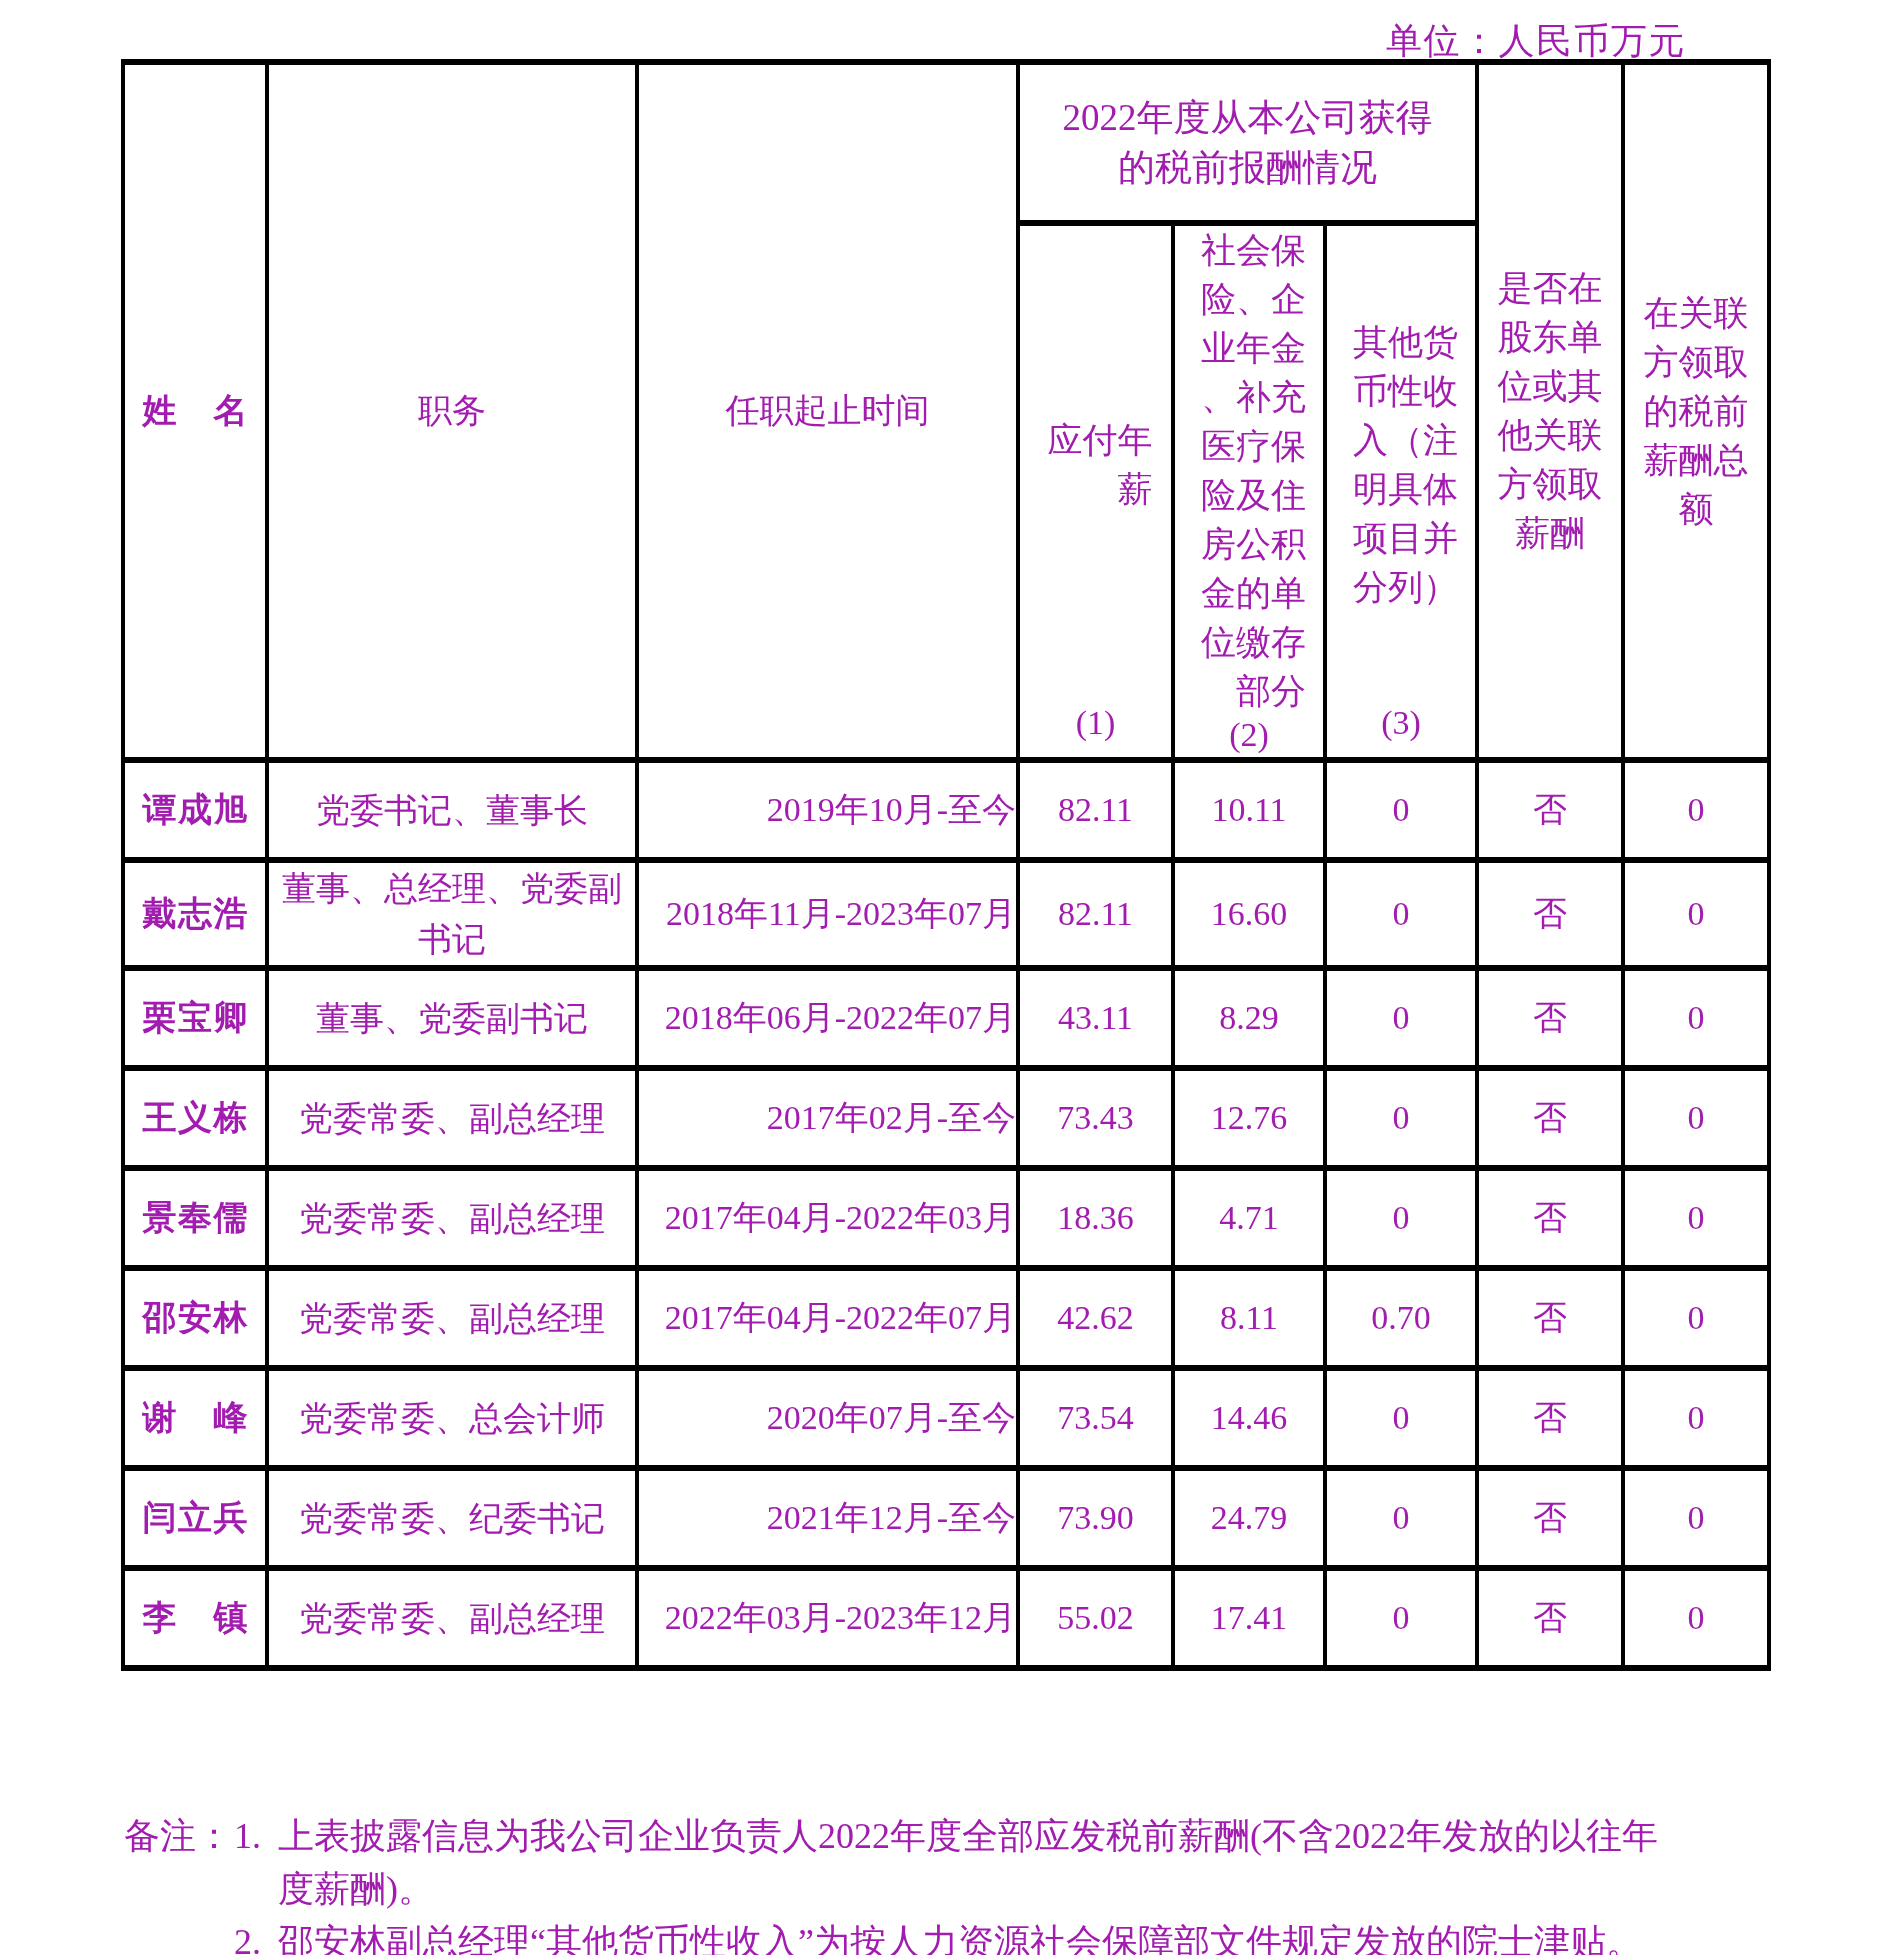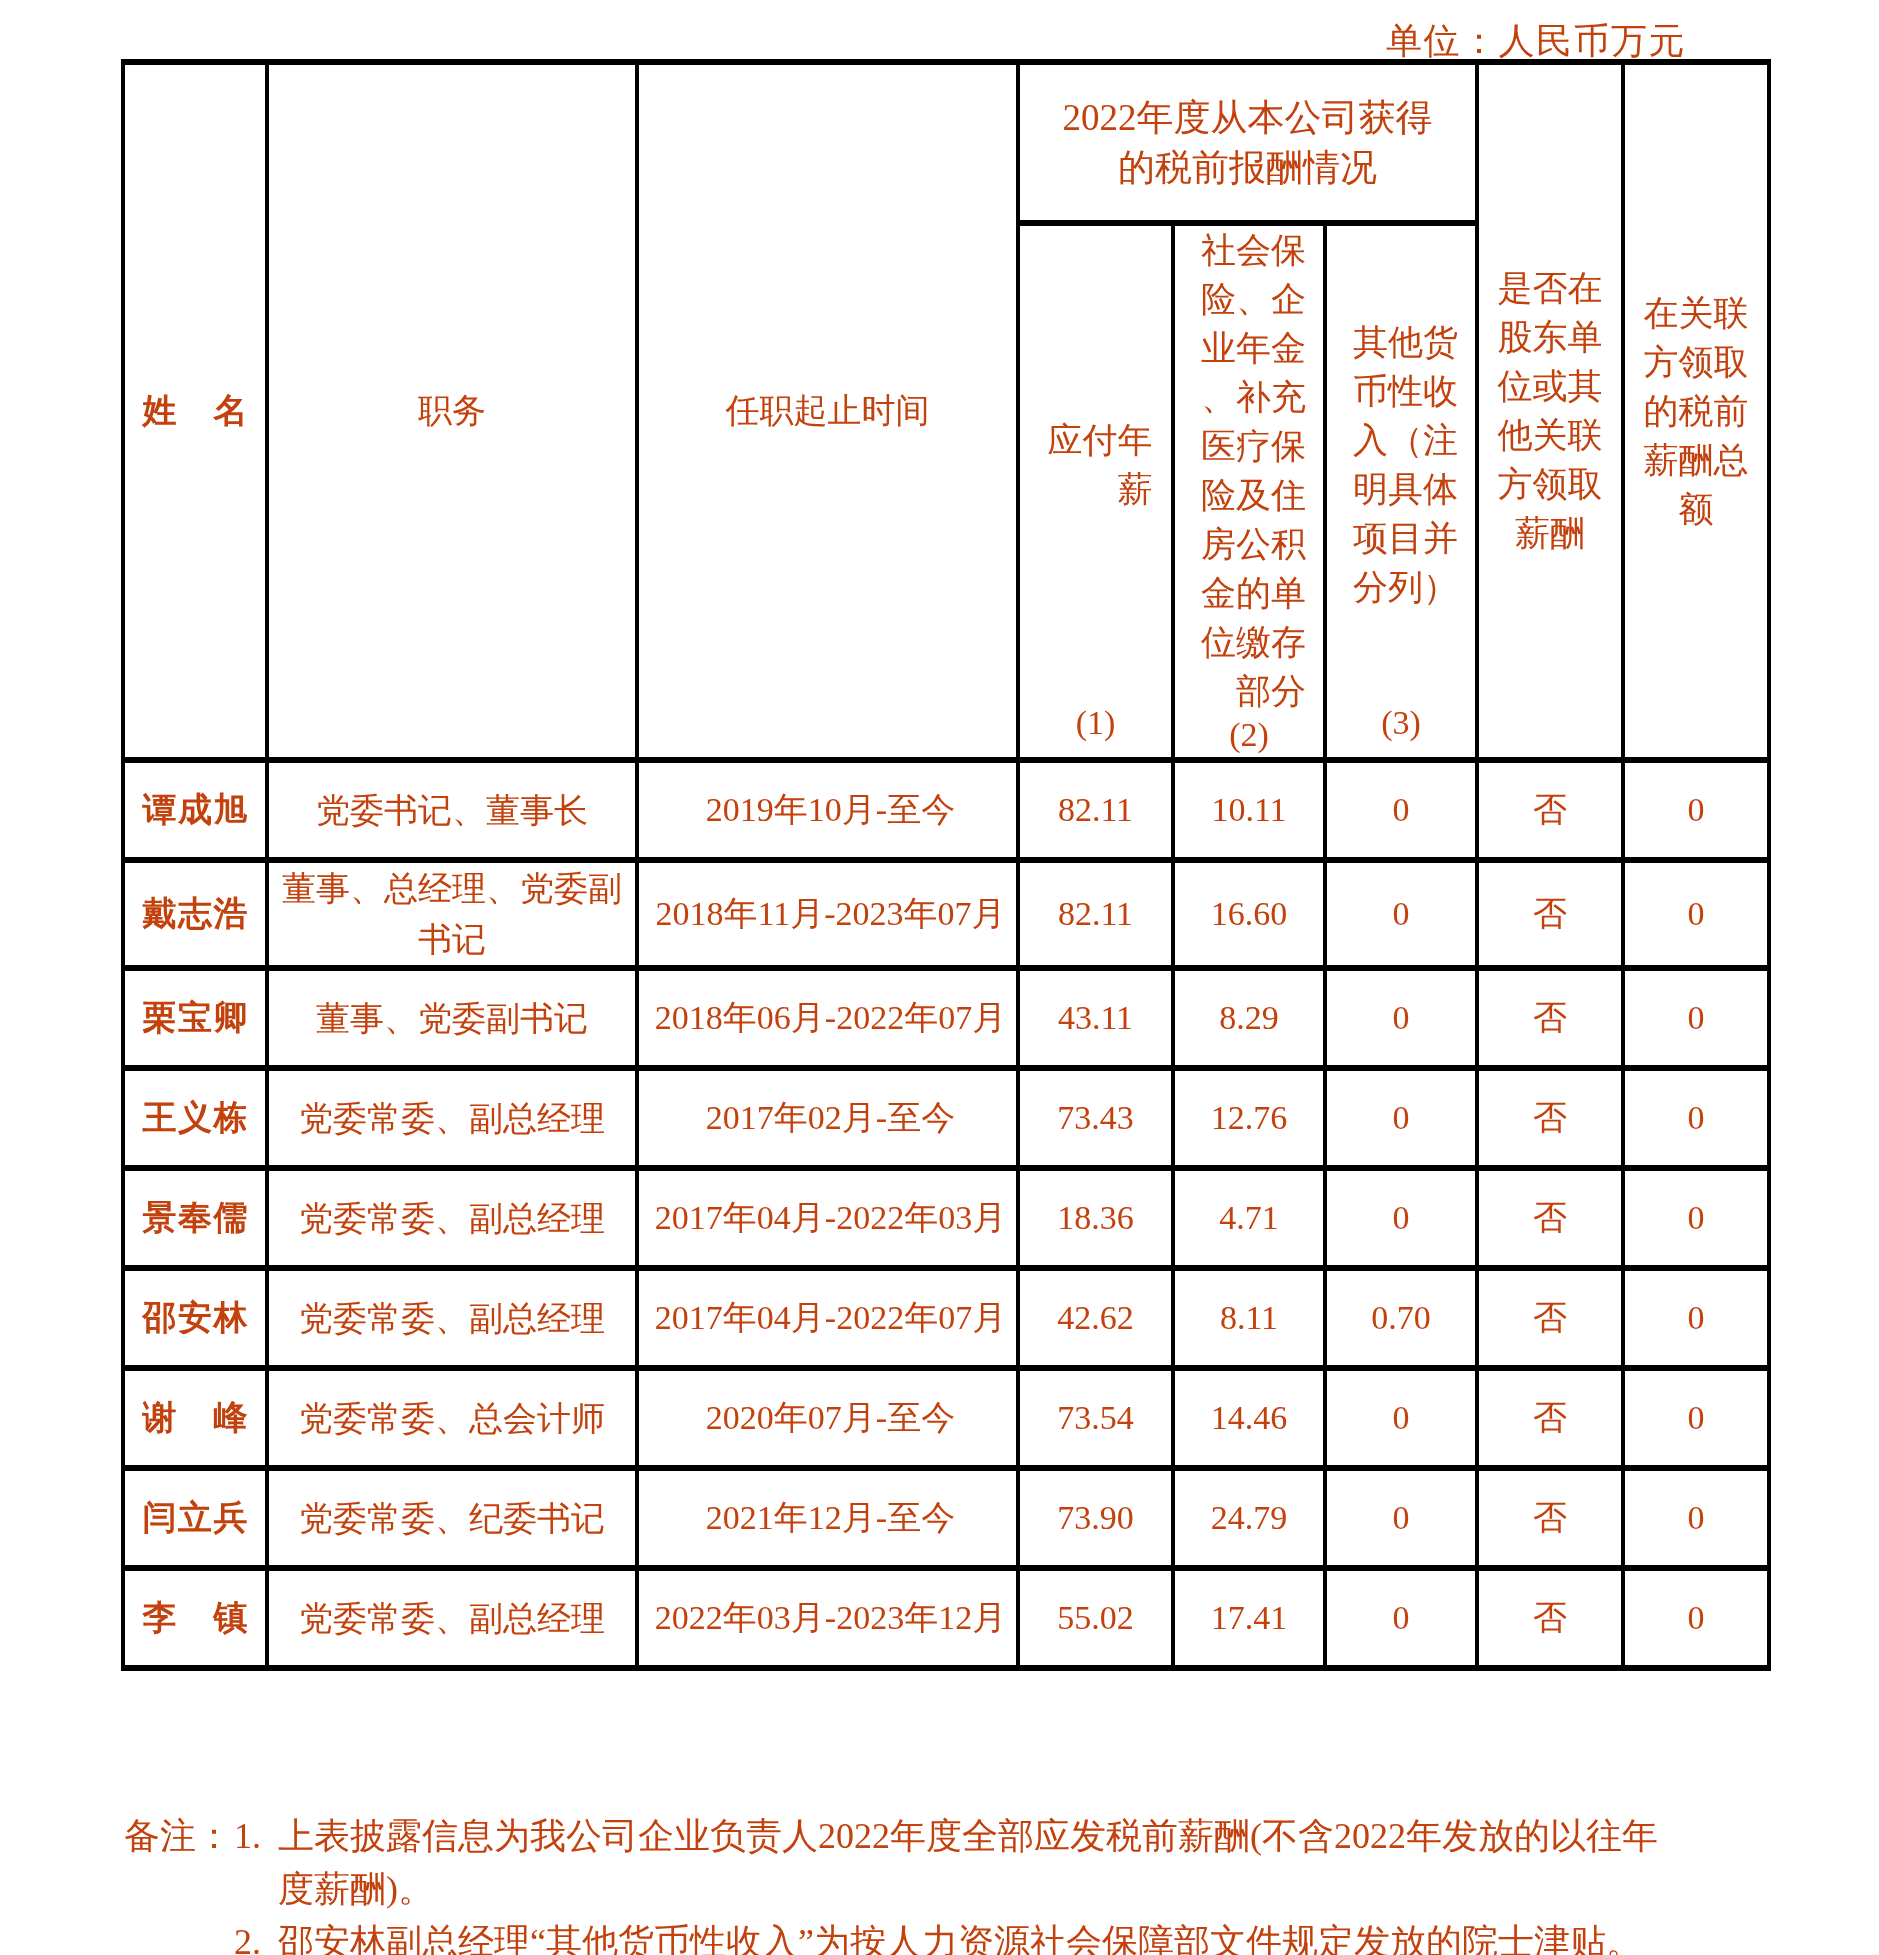--- a/index.html
+++ b/index.html
@@ -1,20 +1,20 @@
 <!DOCTYPE html>
 <html style="font-size:12px"><head>
 <meta charset="utf-8">
 <style>
   html,body { margin:0; padding:0; background:#ffffff; }
   .page {
     position:relative;
     width:1880px; height:1955px;
     background:#ffffff;
-    color:#c2410c;
+    color:#a21caf;
     font-family:"Liberation Serif","DejaVu Serif",serif;
     overflow:hidden;
   }
   .unit {
     position:absolute;
     top:16.7px; right:194px;
     font-size:36px;
     letter-spacing:1.5px;
     white-space:nowrap;
   }
@@ -76,21 +76,21 @@
   .namew {
     display:block;
     width:105px;
     margin:12px auto;
     text-align:justify;
     text-align-last:justify;
     white-space:nowrap;
     font-weight:bold;
   }
   td.pos { line-height:1.5; }
-  td.date { text-align:center; padding-left:6px; }
+  td.date { text-align:right; padding-left:6px; }
   .notes {
     position:absolute;
     left:124px; top:1810px;
     font-size:36px;
     line-height:53px;
   }
   .note-item {
     display:grid;
     grid-template-columns:110px 44px 1383px;
     align-items:start;

